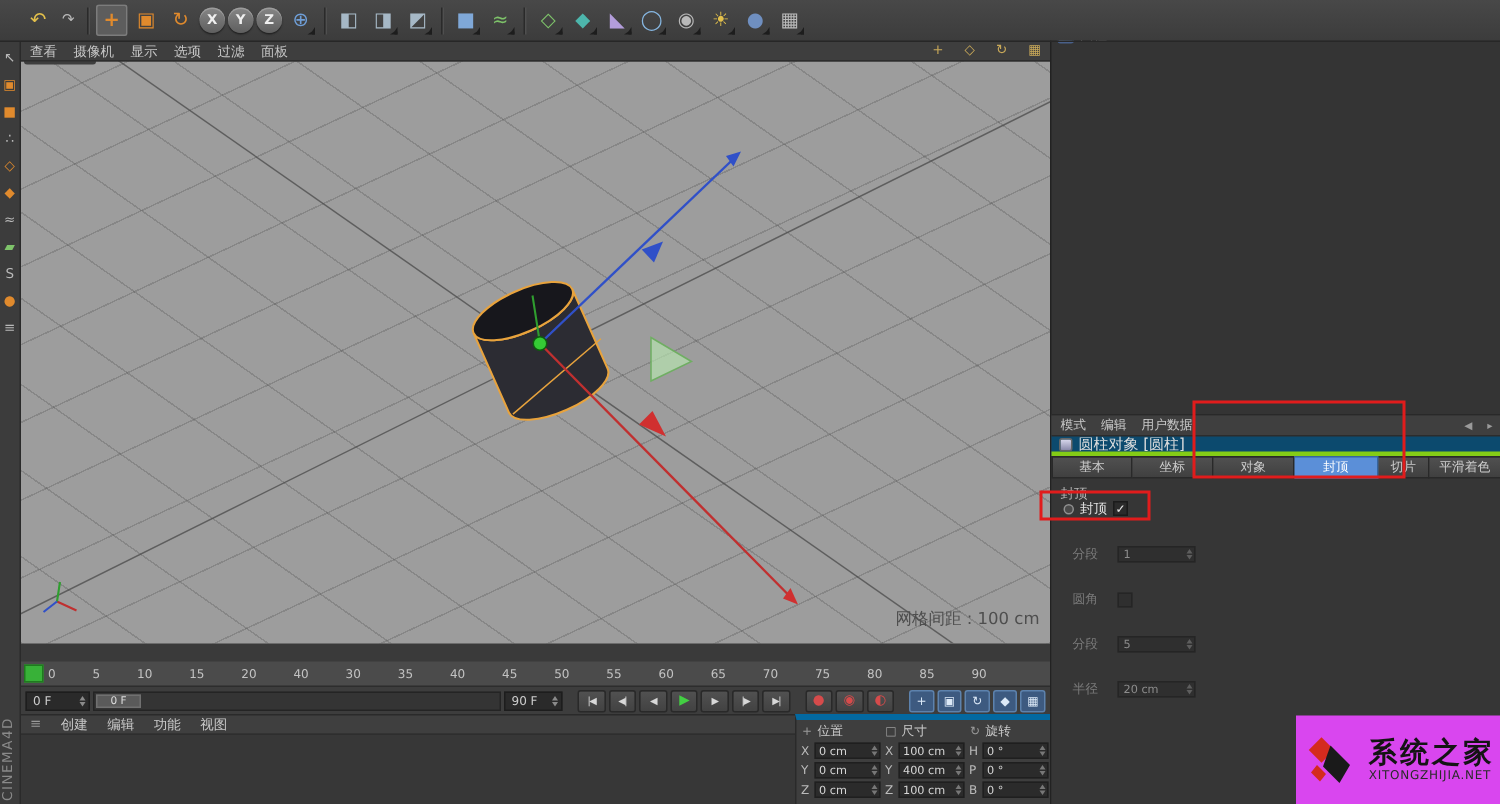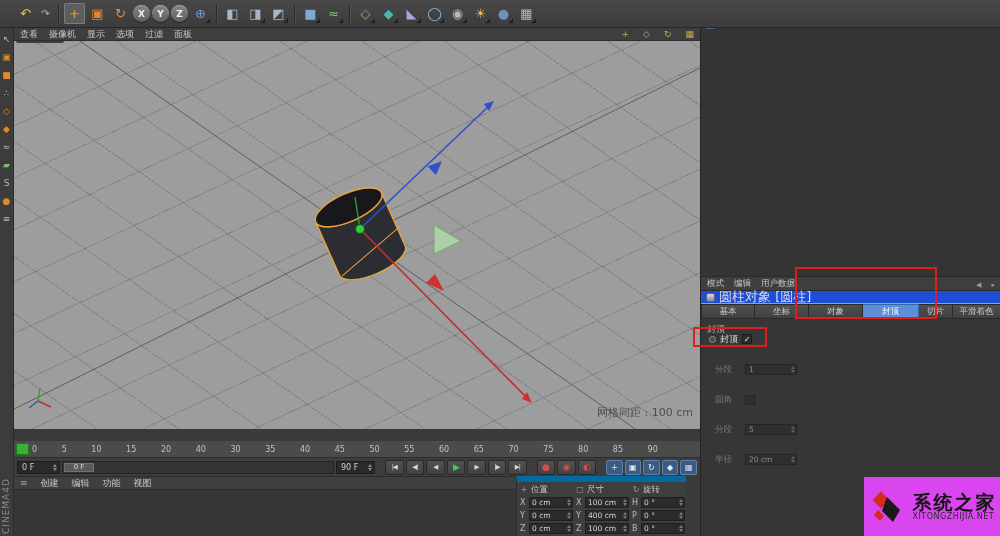--- a/index.html
+++ b/index.html
@@ -44,21 +44,21 @@
 .tbtn{width:19px;height:15px;background:linear-gradient(#515151,#424242);border:1px solid #292929;border-radius:2px;color:#d8d8d8;font-size:6.5px;display:flex;align-items:center;justify-content:center;letter-spacing:-1px}
 .tbtn.play{color:#43cf43;font-size:9px}
 .rbtn{width:19px;height:15px;background:linear-gradient(#515151,#424242);border:1px solid #292929;border-radius:2px;color:#d64b4b;font-size:9px;display:flex;align-items:center;justify-content:center}
 .kbtn{width:17px;height:15px;background:#3d5a80;border:1px solid #5d82ad;border-radius:2px;color:#dce9f7;font-size:8px;display:flex;align-items:center;justify-content:center}
 .gap8{width:6px}
 
 .bl-menubar{position:absolute;left:14px;top:476px;width:516px;height:13px;background:#3f3f3f;border-top:1px solid #2a2a2a;display:flex;gap:13px;align-items:center;padding-left:6px;font-size:9px;color:#c8c8c8}
 .i-menu::before{content:"≡";color:#9a9a9a;font-size:9px}
 .bl-panel{position:absolute;left:14px;top:489px;width:516px;height:47px;background:#373737;border-top:1px solid #2e2e2e}
 
-.coords{position:absolute;left:516px;top:476px;width:170px;height:60px;background:#3e3e3e;border-left:1px solid #2a2a2a;border-top:6px solid #0369a1;display:flex;padding:2px 1px 0 3px;gap:3px;font-size:8px}
+.coords{position:absolute;left:530px;top:476px;width:170px;height:60px;background:#3e3e3e;border-left:1px solid #2a2a2a;border-top:4px solid #0369a1;display:flex;padding:2px 1px 0 3px;gap:3px;font-size:8px}
 .cgroup{width:53px;display:flex;flex-direction:column}
 .chead{display:flex;align-items:center;gap:3px;color:#c9c9c9;height:11px;font-size:8.5px}
 .ci{color:#9a9a9a;font-size:8px;width:8px;text-align:center}
 .ci-pos::before{content:"+"}
 .ci-size::before{content:"□"}
 .ci-rot::before{content:"↻"}
 .crow{display:flex;align-items:center;gap:2px;margin-top:2px}
 .crow .lab{width:7px;color:#bbb;flex:0 0 auto}
 .cfield{flex:1;height:11px;background:#2b2b2b;border:1px solid #1f1f1f;color:#d6d6d6;font-size:7.5px;display:flex;align-items:center;padding:0 1px 0 2px;white-space:nowrap;overflow:hidden}
 .cfield .spin .up{border-bottom:3px solid #777}
@@ -70,21 +70,21 @@
 .obj-icon{width:11px;height:11px;background:linear-gradient(135deg,#a8c0de,#5e7ca3);border:1px solid #49608a;border-radius:2px}
 .obj-name{font-size:9px;color:#eee}
 .obj-dots{display:flex;gap:2px;margin-left:10px}
 .obj-dots i{width:6px;height:6px;border-radius:50%;background:#8a8a8a;border:1px solid #636363}
 
 .attr{position:absolute;left:0;top:276px;width:300px;bottom:0;background:#363636;border-top:1px solid #292929}
 .attr-menubar{height:13px;background:#3f3f3f;display:flex;gap:10px;align-items:center;padding:0 6px;font-size:8.5px;color:#c8c8c8}
 .attr-menubar .sp{flex:1}
 .i-back::before{content:"◀";color:#9a9a9a;font-size:7px}
 .i-hist::before{content:"▸";color:#9a9a9a;font-size:7px}
-.attr-title{height:14px;display:flex;align-items:center;gap:4px;padding-left:5px;font-size:13px;color:#ddd;background:#1d4ed8;border-top:1px solid #2c2c2c;border-bottom:1px solid #84cc16}
+.attr-title{height:14px;display:flex;align-items:center;gap:4px;padding-left:5px;font-size:10px;color:#ddd;background:#0c4a6e;border-top:1px solid #2c2c2c;border-bottom:3px solid #84cc16}
 .ticon{width:9px;height:9px;background:linear-gradient(#d8d8ec,#8a8aab);border-radius:2px;border:1px solid #666}
 .tabs{display:flex;height:15px}
 .tab{display:flex;align-items:center;justify-content:center;font-size:8.5px;color:#ccc;background:linear-gradient(#505050,#404040);border:1px solid #292929;border-left:none;white-space:nowrap;overflow:hidden}
 .tab:first-child{border-left:1px solid #292929}
 .tab.active{background:#5b8fd8;color:#fff;border-color:#36659f}
 .section{height:13px;padding:4px 0 0 6px;font-size:9px;color:#b5b5b5}
 .cap-row{display:flex;align-items:center;gap:4px;padding-left:8px;height:14px}
 .toggle-dot{width:7px;height:7px;border-radius:50%;border:1px solid #909090;background:#4a4a4a}
 .cap-label{font-size:9px;color:#e2e2e2}
 .checkbox{width:10px;height:10px;background:#2b2b2b;border:1px solid #1b1b1b;color:#e8e8e8;font-size:8px;line-height:9px;text-align:center}

